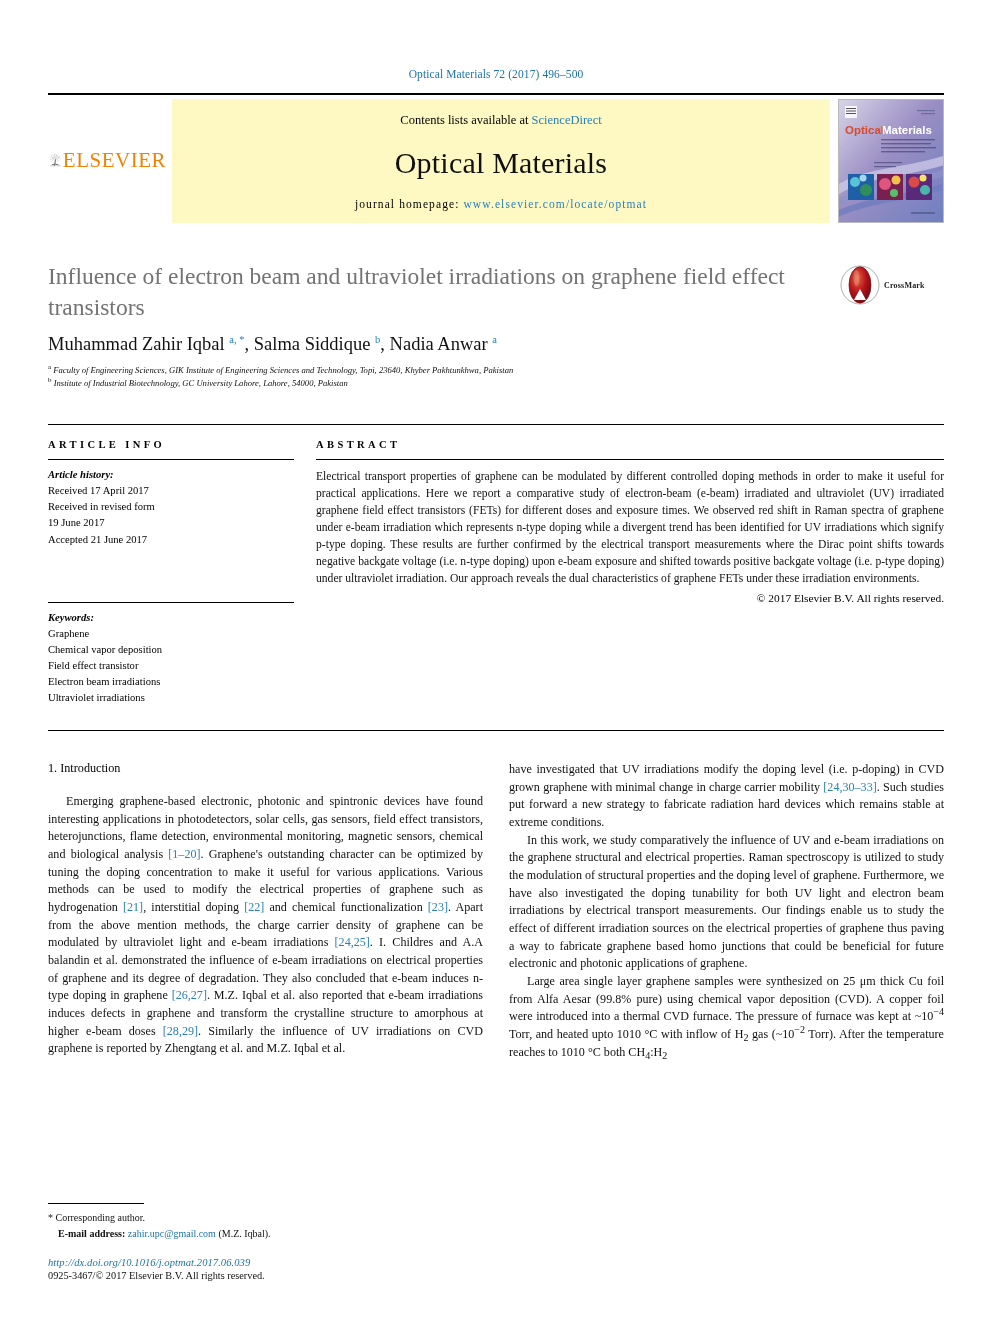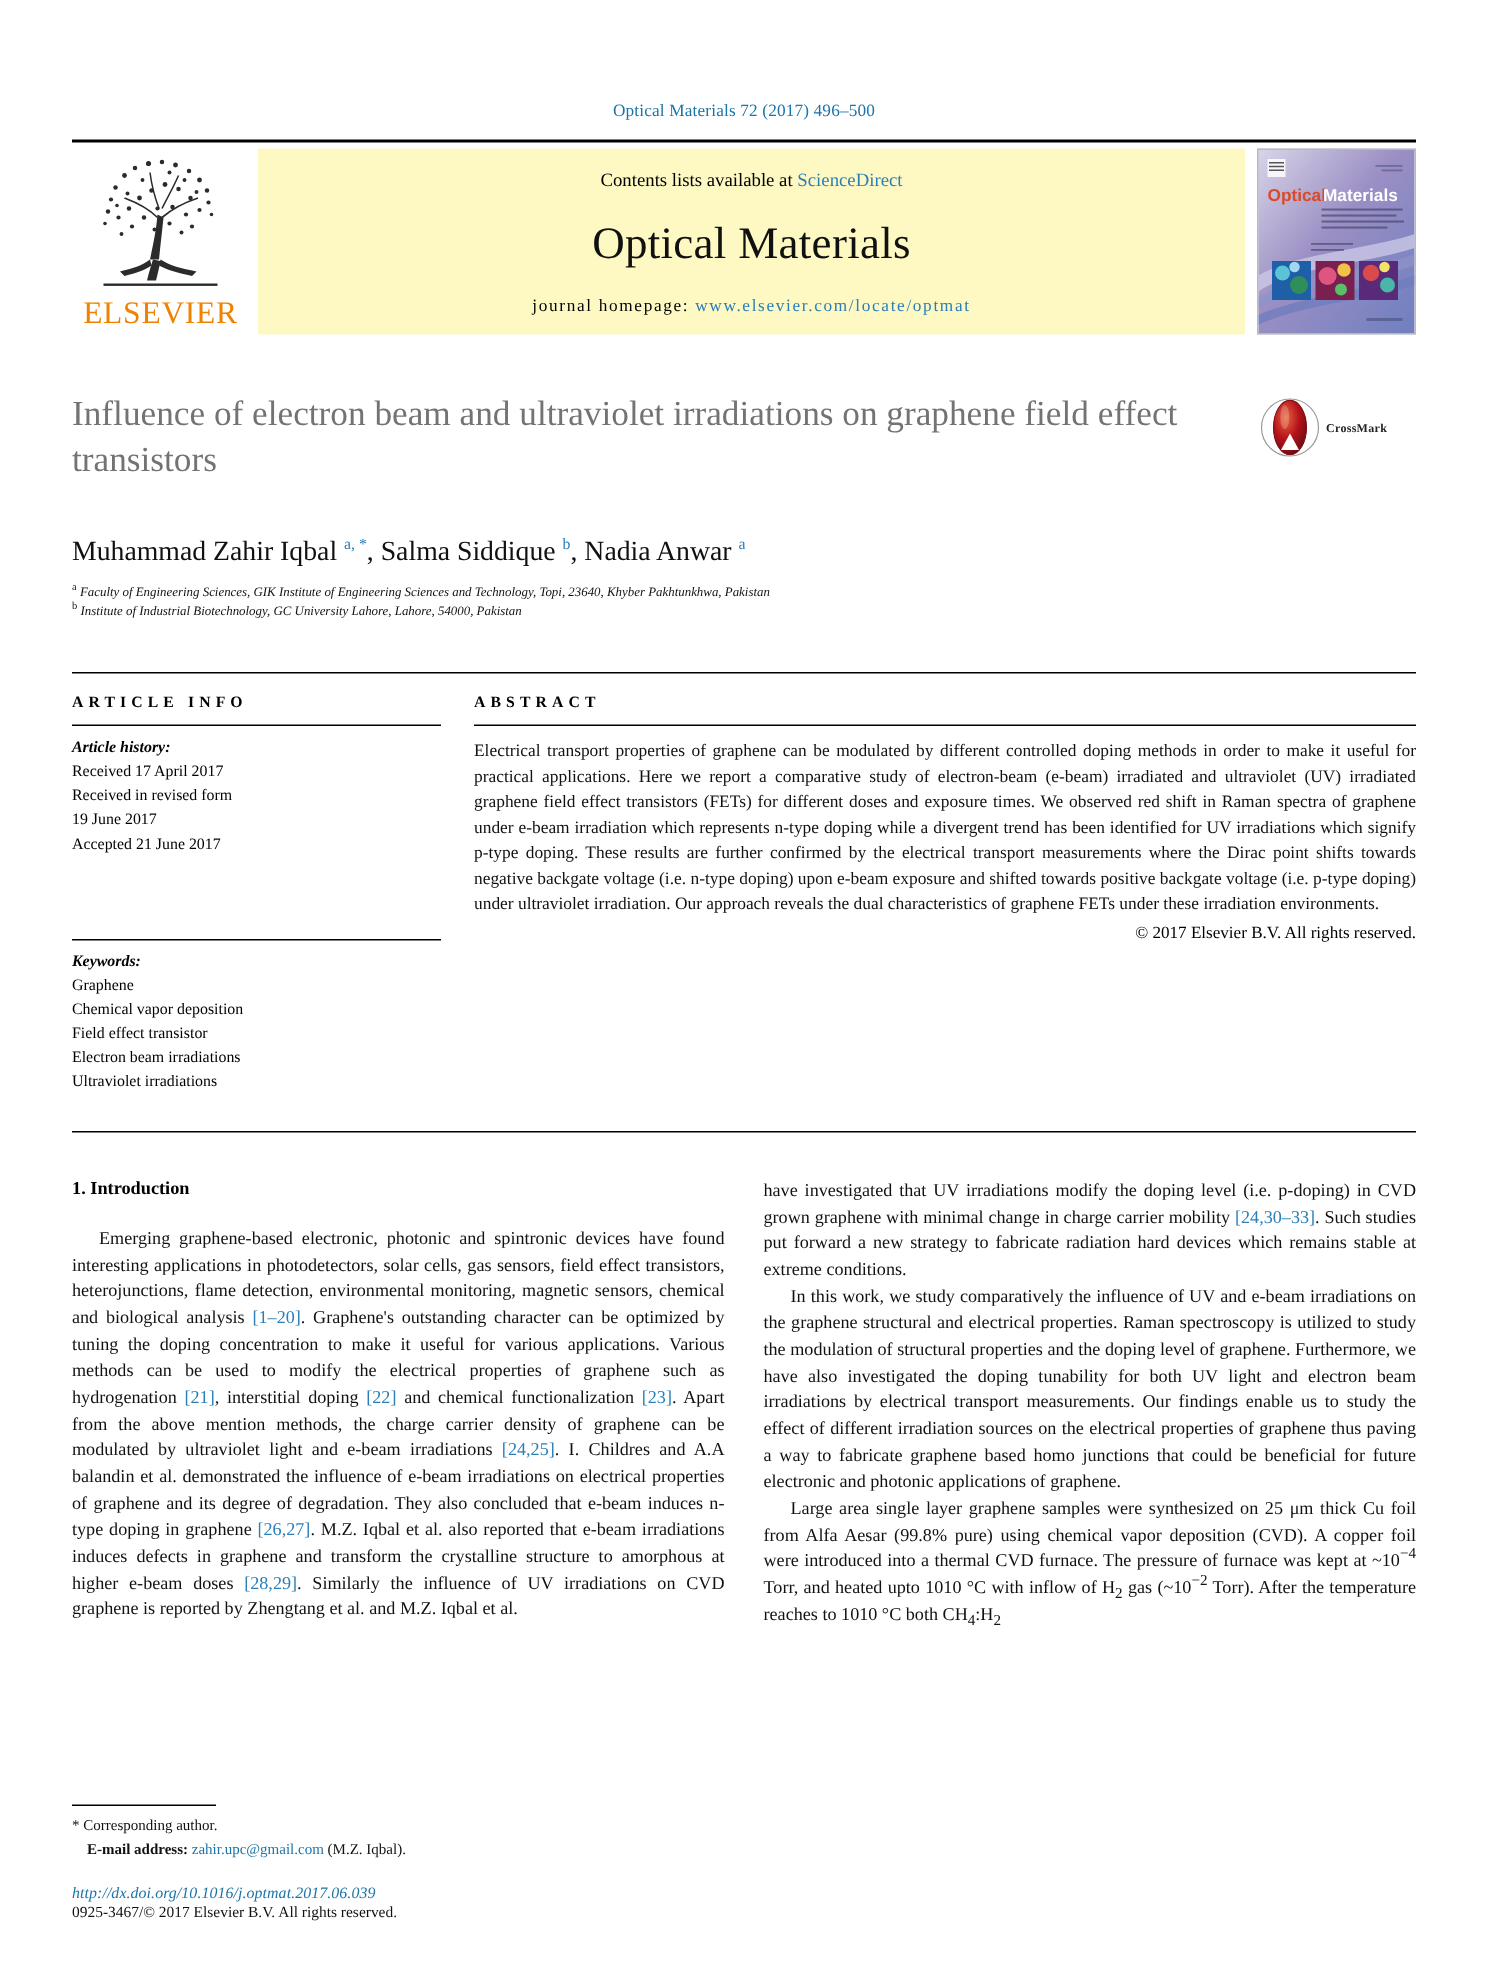--- a/index.html
+++ b/index.html
@@ -43,22 +43,23 @@
   .masthead {
     display: flex;
     align-items: stretch;
     height: 124px;
     margin-top: 4px;
   }
   .elsevier-logo {
     width: 118px;
     flex: 0 0 118px;
     display: flex;
-    flex-direction: column;
+    flex-direction: row;
     align-items: center;
+    justify-content: flex-end;
     padding-bottom: 2px;
   }
   .tree-svg { display:block; }
   .elsevier-word {
     font-family: "Liberation Serif", serif;
     font-size: 21px;
     letter-spacing: .5px;
     color: #ef8200;
     font-weight: normal;
     line-height: 1;
@@ -108,21 +109,21 @@
     font-size: 23.5px;
     line-height: 1.33;
     font-family: "Liberation Serif", serif;
     margin: 0;
     padding-right: 110px;
     font-weight: normal;
     color: #737373;
   }
   .authors {
     font-size: 18.5px;
-    margin-top: 34px;
+    margin-top: 10px;
     color: #111;
     font-family: Liberation Serif, serif;
   }
   .authors sup { font-size: 10.5px; color: #2a7fb8; vertical-align: super; }
   .affils {
     margin-top: 9px;
     font-size: 8.6px;
     font-style: italic;
     line-height: 1.55;
     color: #111;
@@ -196,21 +197,21 @@
     display: flex;
     margin-top: 30px;
     gap: 26px;
   }
   .col {
     flex: 1 1 0;
     min-width: 0;
   }
   h2.num-head {
     font-size: 12.2px;
-    font-weight: bold;
+    font-weight: normal;
     margin: 0 0 17px 0;
   }
   .col p {
     font-size: 12.1px;
     line-height: 1.46;
     text-align: justify;
     margin: 0;
     text-indent: 18px;
     color: #111;
     hyphens: auto;

